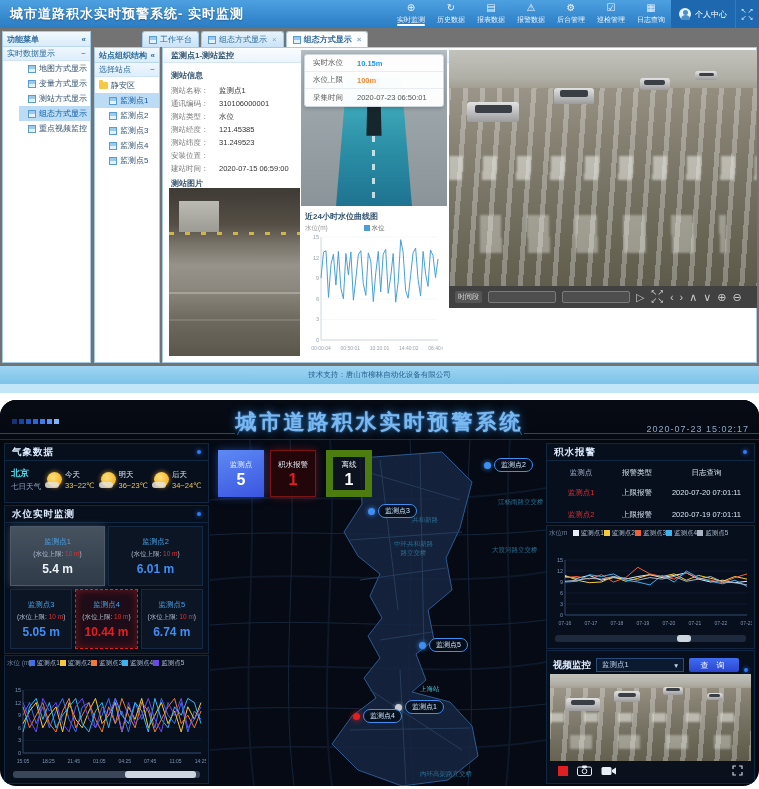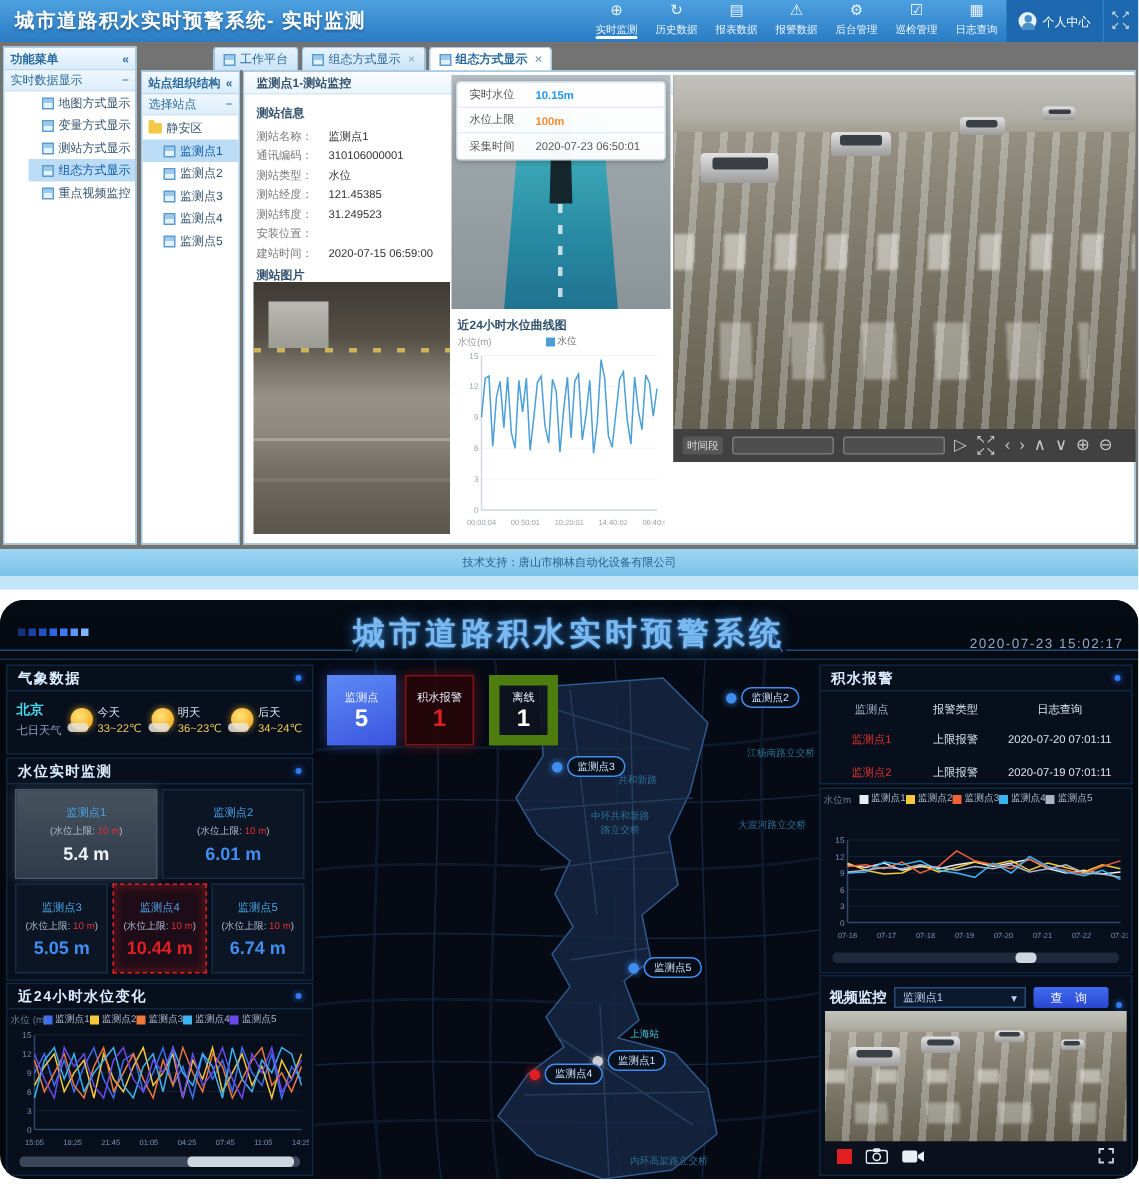--- a/index.html
+++ b/index.html
@@ -508,24 +508,20 @@
         </div>
         <div class="lv-card span2">
           <span class="n">监测点5</span>
           <span class="lim"><span>(水位上限: </span><b>10 m</b><span>)</span></span>
           <span class="v">6.74 m</span>
         </div>
       </div>
     </div>
 
     <div class="d-panel" style="left:4px;top:255px;width:205px;height:129px">
-      <div class="p-head">
-          <span class="p-title">近24小时水位变化</span>
-          <span class="p-dot"></span>
-        </div>
       <div class="leg-row" style="position:relative;color:#aebdd0;margin-top:2px">
         <span class="yl" style="color:#6a7f9a">水位 (m)</span>
         <span><span class="lg"><i style="background:#3d6ef0"></i>监测点1</span><span class="lg"><i style="background:#f5c93a"></i>监测点2</span><span class="lg"><i style="background:#f0793a"></i>监测点3</span><span class="lg"><i style="background:#3ab4f0"></i>监测点4</span><span class="lg"><i style="background:#6a48e8"></i>监测点5</span></span>
       </div>
       <div class="chart-wrap" style="left:2px;top:30px"><svg width="199" height="80" viewBox="0 0 199 80">
             <line x1="16" y1="4" x2="16" y2="67" stroke="#31486a"></line>
             <line x1="16" y1="67" x2="194" y2="67" stroke="#31486a"></line>
             <line x1="16" y1="67" x2="194" y2="67" stroke="#31486a" stroke-width="0.4" opacity="0.5"></line>
             <text x="14" y="69" text-anchor="end" font-size="5.5" fill="#7d93b2">0</text>
             <line x1="16" y1="54.400000000000006" x2="194" y2="54.400000000000006" stroke="#31486a" stroke-width="0.4" opacity="0.5"></line>

